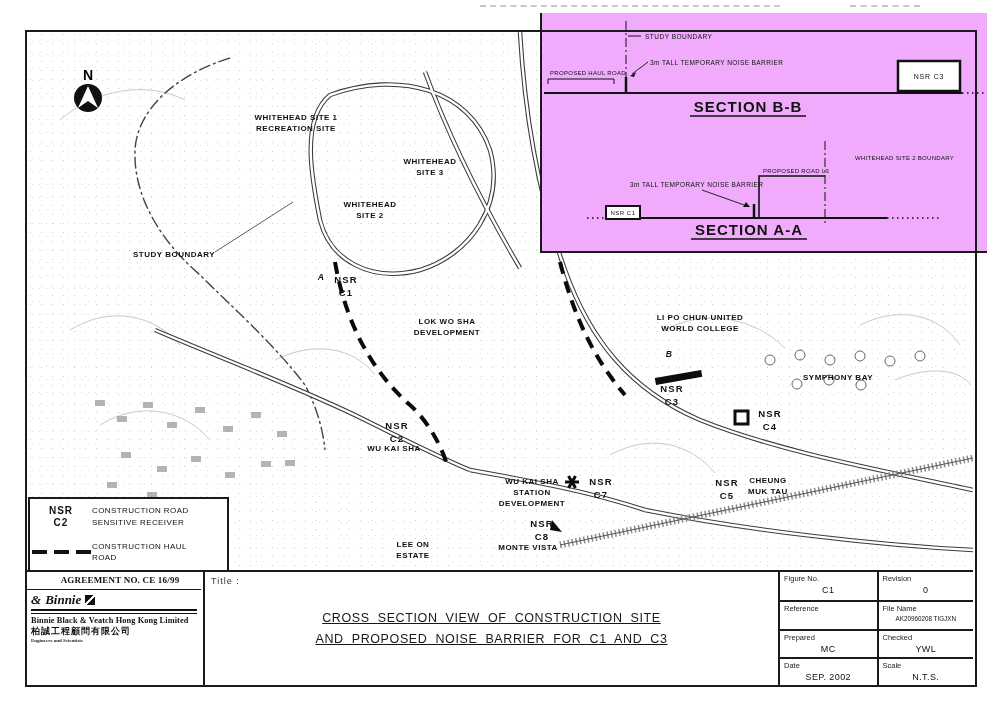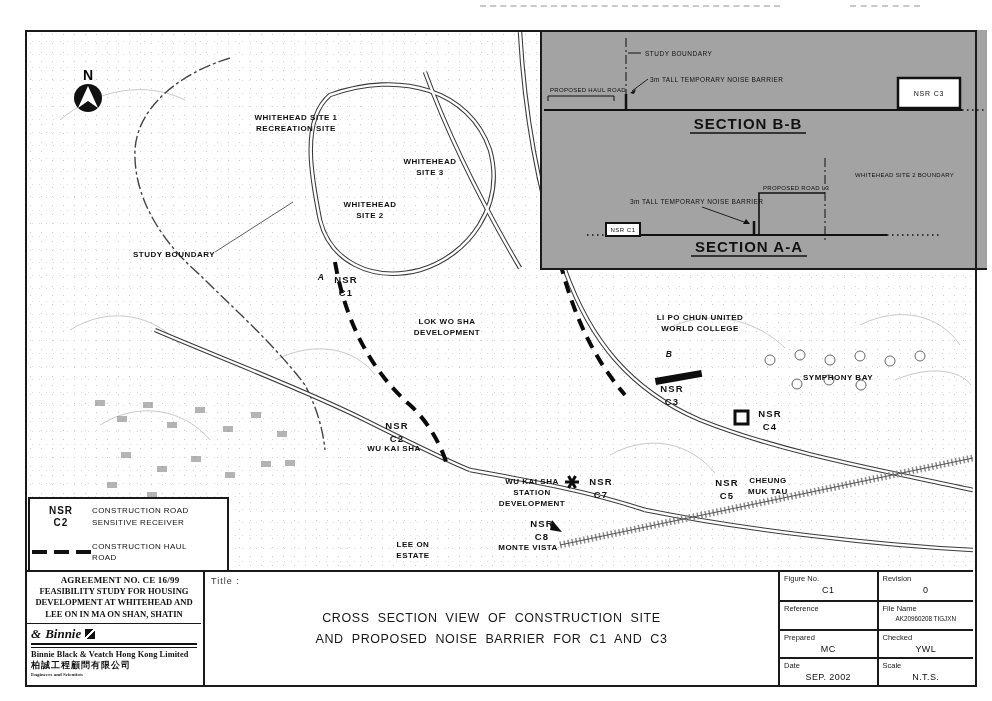--- a/index.html
+++ b/index.html
@@ -19,21 +19,21 @@
   .map svg{position:absolute;left:0;top:0;}
 
   .labellayer{position:absolute;left:0;top:0;width:992px;height:701px;z-index:2;pointer-events:none;}
   .maplabel{position:absolute;transform:translate(-50%,-50%);
             font:bold 8px "Liberation Sans",sans-serif;letter-spacing:.5px;
             white-space:pre-line;text-align:center;color:#101010;line-height:1.35;}
   .nsr{font-size:9.5px;letter-spacing:1.2px;}
   .marker{font-size:8.5px;font-style:italic;}
 
   
-  .inset{position:absolute;left:540px;top:30px;width:445px;height:238px;background:#a3a3a3;
+  .inset{position:absolute;left:540px;top:13px;width:445px;height:238px;background:#f0abfc;
          border-left:2px solid #1a1a1a;border-bottom:2px solid #1a1a1a;z-index:3;}
   .inset svg text{font-family:"Liberation Sans",sans-serif;fill:#111;}
   .sec-title{font-weight:bold;letter-spacing:1px;}
 
   
   .legend{position:absolute;left:28px;top:497px;width:197px;height:71px;background:#fff;
           border:2px solid #1a1a1a;z-index:3;display:grid;grid-template-columns:62px 1fr;
           grid-template-rows:1fr 1fr;align-items:center;}
   .legend .sym{justify-self:center;font:bold 10px "Liberation Sans",sans-serif;
                letter-spacing:1px;white-space:pre-line;text-align:center;line-height:1.2;}
@@ -53,21 +53,21 @@
   .binnie-sq{display:inline-block;width:10px;height:10px;
              background:linear-gradient(135deg,#111 42%,#fff 44%,#fff 56%,#111 58%);}
   .dblrule{border-top:2.5px solid #111;border-bottom:1px solid #111;height:2px;margin:1px 0 2px 0;}
   .firm{font:bold 8.3px "Liberation Serif",serif;letter-spacing:.1px;}
   .firmcn{font:bold 9px "Liberation Serif",serif;letter-spacing:1px;}
   .tagline{font:bold 5px "Liberation Serif",serif;color:#222;}
   .tb-mid{flex:1;border-right:2px solid #1a1a1a;position:relative;}
   .title-label{position:absolute;left:6px;top:4px;font:9px "Liberation Sans",sans-serif;color:#333;letter-spacing:1px;}
   .main-title{position:absolute;left:0;right:0;top:36px;text-align:center;
               font:12.5px "Liberation Sans",sans-serif;letter-spacing:.6px;word-spacing:4px;
-              white-space:pre-line;line-height:1.7;color:#181818;}
+              white-space:pre-line;line-height:1.7;color:#181818;text-decoration:underline;}
   .tb-right{width:193px;display:grid;grid-template-columns:1fr 1fr;grid-auto-rows:1fr;}
   .tb-cell{position:relative;border-left:2px solid #1a1a1a;border-top:2px solid #1a1a1a;}
   .tb-cell:nth-child(1),.tb-cell:nth-child(2){border-top:none;}
   .tb-cell:nth-child(odd){border-left:none;}
   .tb-lab{position:absolute;left:4px;top:2px;font:7.5px "Liberation Sans",sans-serif;color:#222;}
   .tb-val{position:absolute;left:0;right:0;top:13px;text-align:center;
           font:9px "Liberation Sans",sans-serif;color:#111;letter-spacing:.4px;}
   .tb-val.small{font-size:6.3px;letter-spacing:0;}
 </style>
 </head>
@@ -262,23 +262,20 @@
       <i></i>
       <i></i>
     </div>
   <div class="txt">CONSTRUCTION HAUL
 ROAD</div>
 </div>
 
 <div class="titleblock">
   <div class="tb-left">
     <div class="agr">AGREEMENT NO. CE 16/99</div>
-    <div class="agr2">FEASIBILITY STUDY FOR HOUSING
-DEVELOPMENT AT WHITEHEAD AND
-LEE ON IN MA ON SHAN, SHATIN</div>
     <div class="logo-area">
       <div class="binnie-line">
         <span>&amp;</span>
         <span>Binnie</span>
         <span class="binnie-sq"></span>
       </div>
       <div class="dblrule"></div>
       <div class="firm">Binnie Black &amp; Veatch Hong Kong Limited</div>
       <div class="firmcn">柏誠工程顧問有限公司</div>
       <div class="tagline">Engineers and Scientists</div>

